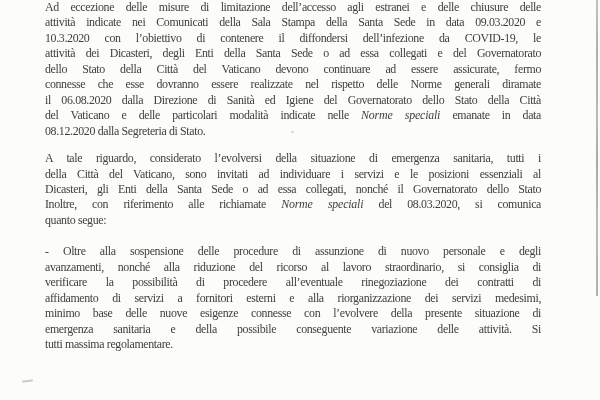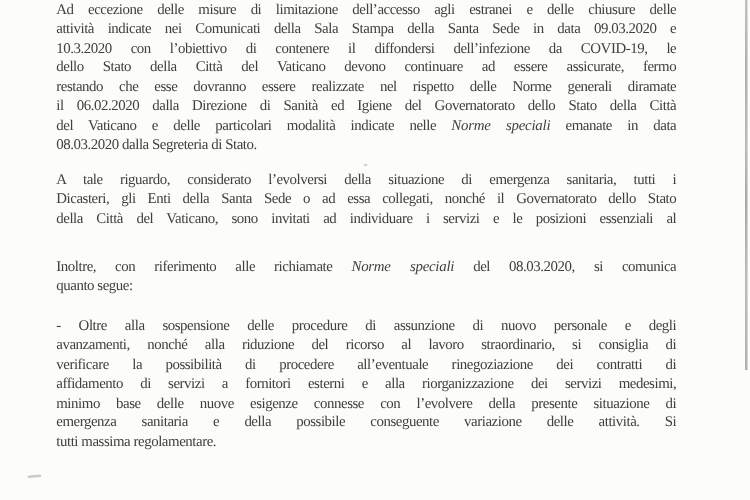--- a/index.html
+++ b/index.html
@@ -25,21 +25,21 @@
     width: 496px;
     font-family: "Liberation Serif", "DejaVu Serif", serif;
     font-size: 11.9px;
     line-height: 15.45px;
     letter-spacing: -0.35px;
     color: var(--ink, #41403e);
   }
   .para { margin: 0; }
   .doc > .para:nth-child(1) { margin-bottom: 12px; }
   .doc > .para:nth-child(2) { }
-  .doc > .para:nth-child(3) { margin-bottom: 16px; margin-top: 24px; }
+  .doc > .para:nth-child(3) { margin-bottom: 16px; }
   .line {
     text-align: justify;
     text-align-last: justify;
     white-space: nowrap;
   }
   .line.line-last {
     text-align-last: left;
   }
   .line em {
     letter-spacing: -0.2px;
@@ -78,30 +78,31 @@
 </style>
 </head>
 <body>
 
 <div class="page">
   <div class="doc">
     <div class="para">
         <div class="line"><span>Ad eccezione delle misure di limitazione dell’accesso agli estranei e delle chiusure delle</span></div>
         <div class="line"><span>attività indicate nei Comunicati della Sala Stampa della Santa Sede in data 09.03.2020 e</span></div>
         <div class="line"><span>10.3.2020 con l’obiettivo di contenere il diffondersi dell’infezione da COVID-19, le</span></div>
+        <div class="line"><span>attività dei Dicasteri, degli Enti della Santa Sede o ad essa collegati e del Governatorato</span></div>
         <div class="line"><span>dello Stato della Città del Vaticano devono continuare ad essere assicurate, fermo</span></div>
-        <div class="line"><span>restando che esse dovranno essere realizzate nel rispetto delle Norme generali diramate</span></div>
-        <div class="line"><span>il 06.02.2020 dalla Direzione di Sanità ed Igiene del Governatorato dello Stato della Città</span></div>
+        <div class="line"><span>connesse che esse dovranno essere realizzate nel rispetto delle Norme generali diramate</span></div>
+        <div class="line"><span>il 06.08.2020 dalla Direzione di Sanità ed Igiene del Governatorato dello Stato della Città</span></div>
         <div class="line"><span>del Vaticano e delle particolari modalità indicate nelle </span><em>Norme speciali</em><span> emanate in data</span></div>
-        <div class="line line-last"><span>08.03.2020 dalla Segreteria di Stato.</span></div>
+        <div class="line line-last"><span>08.12.2020 dalla Segreteria di Stato.</span></div>
       </div>
     <div class="para">
         <div class="line"><span>A tale riguardo, considerato l’evolversi della situazione di emergenza sanitaria, tutti i</span></div>
+        <div class="line"><span>della Città del Vaticano, sono invitati ad individuare i servizi e le posizioni essenziali al</span></div>
         <div class="line"><span>Dicasteri, gli Enti della Santa Sede o ad essa collegati, nonché il Governatorato dello Stato</span></div>
-        <div class="line"><span>della Città del Vaticano, sono invitati ad individuare i servizi e le posizioni essenziali al</span></div>
       </div>
     <div class="para">
         <div class="line"><span>Inoltre, con riferimento alle richiamate </span><em>Norme speciali</em><span> del 08.03.2020, si comunica</span></div>
         <div class="line line-last"><span>quanto segue:</span></div>
       </div>
     <div class="para">
         <div class="line"><span>- Oltre alla sospensione delle procedure di assunzione di nuovo personale e degli</span></div>
         <div class="line"><span>avanzamenti, nonché alla riduzione del ricorso al lavoro straordinario, si consiglia di</span></div>
         <div class="line"><span>verificare la possibilità di procedere all’eventuale rinegoziazione dei contratti di</span></div>
         <div class="line"><span>affidamento di servizi a fornitori esterni e alla riorganizzazione dei servizi medesimi,</span></div>

